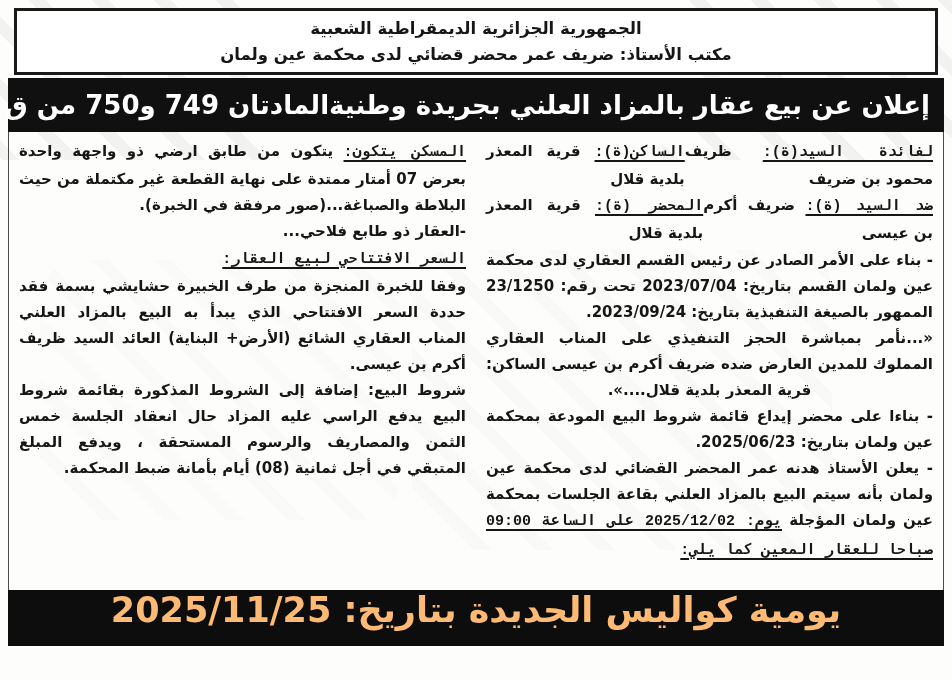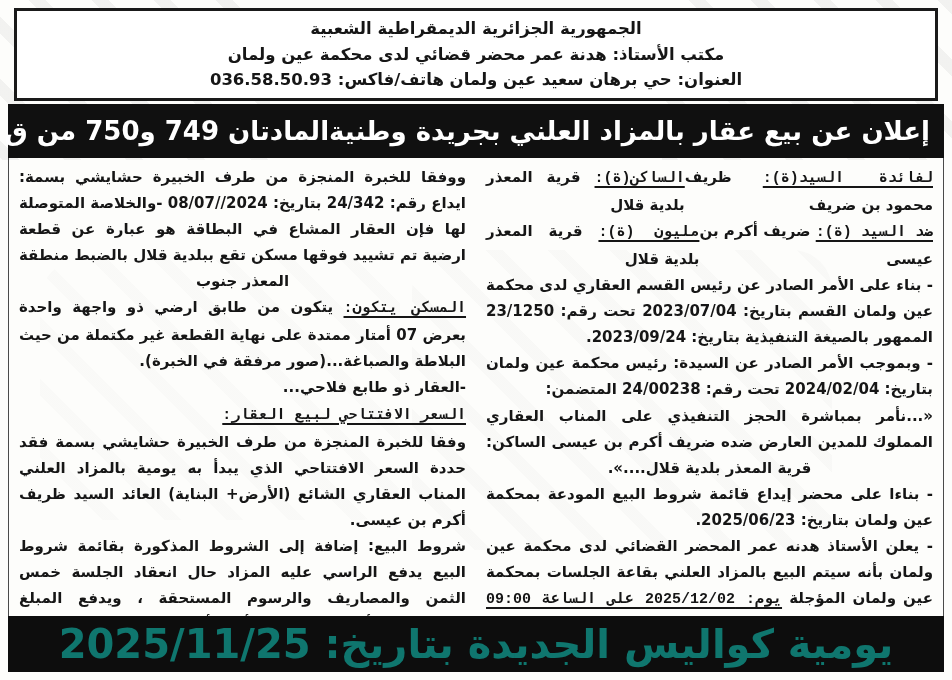--- a/index.html
+++ b/index.html
@@ -31,73 +31,70 @@
     height:452px;overflow:hidden;display:flex;gap:20px;
     border-right:1px solid #4a4a4a;border-left:1px solid #4a4a4a;
     padding:6px 10px 0 10px;font-size:15px;line-height:1.74;
   }
   .col{flex:1;min-width:0;}
   .col p{margin:0;text-align:justify;}
   .flexrow{display:flex;justify-content:space-between;}
   .center-last{text-align-last:center;}
   .u{text-decoration:underline;text-underline-offset:4px;text-decoration-thickness:1.5px;font-family:Liberation Mono, monospace;}
   .footer-bar{
-    background:#0d0d0d;color:#0f766e;height:56px;
-    display:flex;align-items:center;justify-content:center;
-    font-size:40px;
+    background:#0d0d0d;color:#fdba74;height:56px;
+    display:flex;align-items:flex-start;justify-content:center;
+    font-size:35px;
   }
 </style>
 </head>
 <body>
 
 <div class="page">
 
   <div class="wm wm1"></div>
   <div class="wm wm2"></div>
   <div class="wm wm3"></div>
   <div class="wm wm4"></div>
 
   <div class="notice">
 
     <div class="header-box">
       <p>الجمهورية الجزائرية الديمقراطية الشعبية</p>
-      <p>مكتب الأستاذ: هدنة عمر محضر قضائي لدى محكمة عين ولمان</p>
-      <p>العنوان: حي برهان سعيد عين ولمان هاتف/فاكس: 036.58.50.93</p>
+      <p>مكتب الأستاذ: ضريف عمر محضر قضائي لدى محكمة عين ولمان</p>
     </div>
 
     <div class="title-bar">
       <span>إعلان عن بيع عقار بالمزاد العلني بجريدة وطنية</span>
       <span>المادتان 749 و750 من ق إ م إ</span>
     </div>
 
     <div class="body-area">
 
       <div class="col">
         <p class="flexrow">
           <span><span class="u">لفائدة السيد(ة):</span><span> ظريف محمود بن ضريف</span></span>
           <span><span class="u">الساكن(ة):</span><span> قرية المعذر بلدية قلال</span></span>
         </p>
         <p class="flexrow">
           <span><span class="u">ضد السيد (ة):</span><span> ضريف أكرم بن عيسى</span></span>
-          <span><span class="u">مليون (ة):</span><span> قرية المعذر بلدية قلال</span></span>
+          <span><span class="u">المحضر (ة):</span><span> قرية المعذر بلدية قلال</span></span>
         </p>
         <p>- بناء على الأمر الصادر عن رئيس القسم العقاري لدى محكمة عين ولمان القسم بتاريخ: 2023/07/04 تحت رقم: 23/1250 الممهور بالصيغة التنفيذية بتاريخ: 2023/09/24.</p>
-        <p>- وبموجب الأمر الصادر عن السيدة: رئيس محكمة عين ولمان بتاريخ: 2024/02/04 تحت رقم: 24/00238 المتضمن:</p>
         <p class="center-last">«...نأمر بمباشرة الحجز التنفيذي على المناب العقاري المملوك للمدين العارض ضده ضريف أكرم بن عيسى الساكن: قرية المعذر بلدية قلال....».</p>
         <p>- بناءا على محضر إيداع قائمة شروط البيع المودعة بمحكمة عين ولمان بتاريخ: 2025/06/23.</p>
         <p><span>- يعلن الأستاذ هدنه عمر المحضر القضائي لدى محكمة عين ولمان بأنه سيتم البيع بالمزاد العلني بقاعة الجلسات بمحكمة عين ولمان المؤجلة </span><span class="u">يوم: 2025/12/02 على الساعة 09:00 صباحا للعقار المعين كما يلي:</span></p>
 
       </div>
 
       <div class="col">
-        <p class="center-last">ووفقا للخبرة المنجزة من طرف الخبيرة حشايشي بسمة: ايداع رقم: 24/342 بتاريخ: 2024//08/07 -والخلاصة المتوصلة لها فإن العقار المشاع في البطاقة هو عبارة عن قطعة ارضية تم تشييد فوقها مسكن تقع ببلدية قلال بالضبط منطقة المعذر جنوب</p>
         <p><span class="u">المسكن يتكون:</span><span> يتكون من طابق ارضي ذو واجهة واحدة بعرض 07 أمتار ممتدة على نهاية القطعة غير مكتملة من حيث البلاطة والصباغة...(صور مرفقة في الخبرة).</span></p>
         <p>-العقار ذو طابع فلاحي...</p>
         <p><span class="u">السعر الافتتاحي لبيع العقار:</span></p>
-        <p>وفقا للخبرة المنجزة من طرف الخبيرة حشايشي بسمة فقد حددة السعر الافتتاحي الذي يبدأ به يومية بالمزاد العلني المناب العقاري الشائع (الأرض+ البناية) العائد السيد ظريف أكرم بن عيسى.</p>
+        <p>وفقا للخبرة المنجزة من طرف الخبيرة حشايشي بسمة فقد حددة السعر الافتتاحي الذي يبدأ به البيع بالمزاد العلني المناب العقاري الشائع (الأرض+ البناية) العائد السيد ظريف أكرم بن عيسى.</p>
         <p>شروط البيع: إضافة إلى الشروط المذكورة بقائمة شروط البيع يدفع الراسي عليه المزاد حال انعقاد الجلسة خمس الثمن والمصاريف والرسوم المستحقة ، ويدفع المبلغ المتبقي في أجل ثمانية (08) أيام بأمانة ضبط المحكمة.</p>
 
       </div>
 
     </div>
 
     <div class="footer-bar">
       <span>يومية كواليس الجديدة بتاريخ: 2025/11/25</span>
     </div>
 

